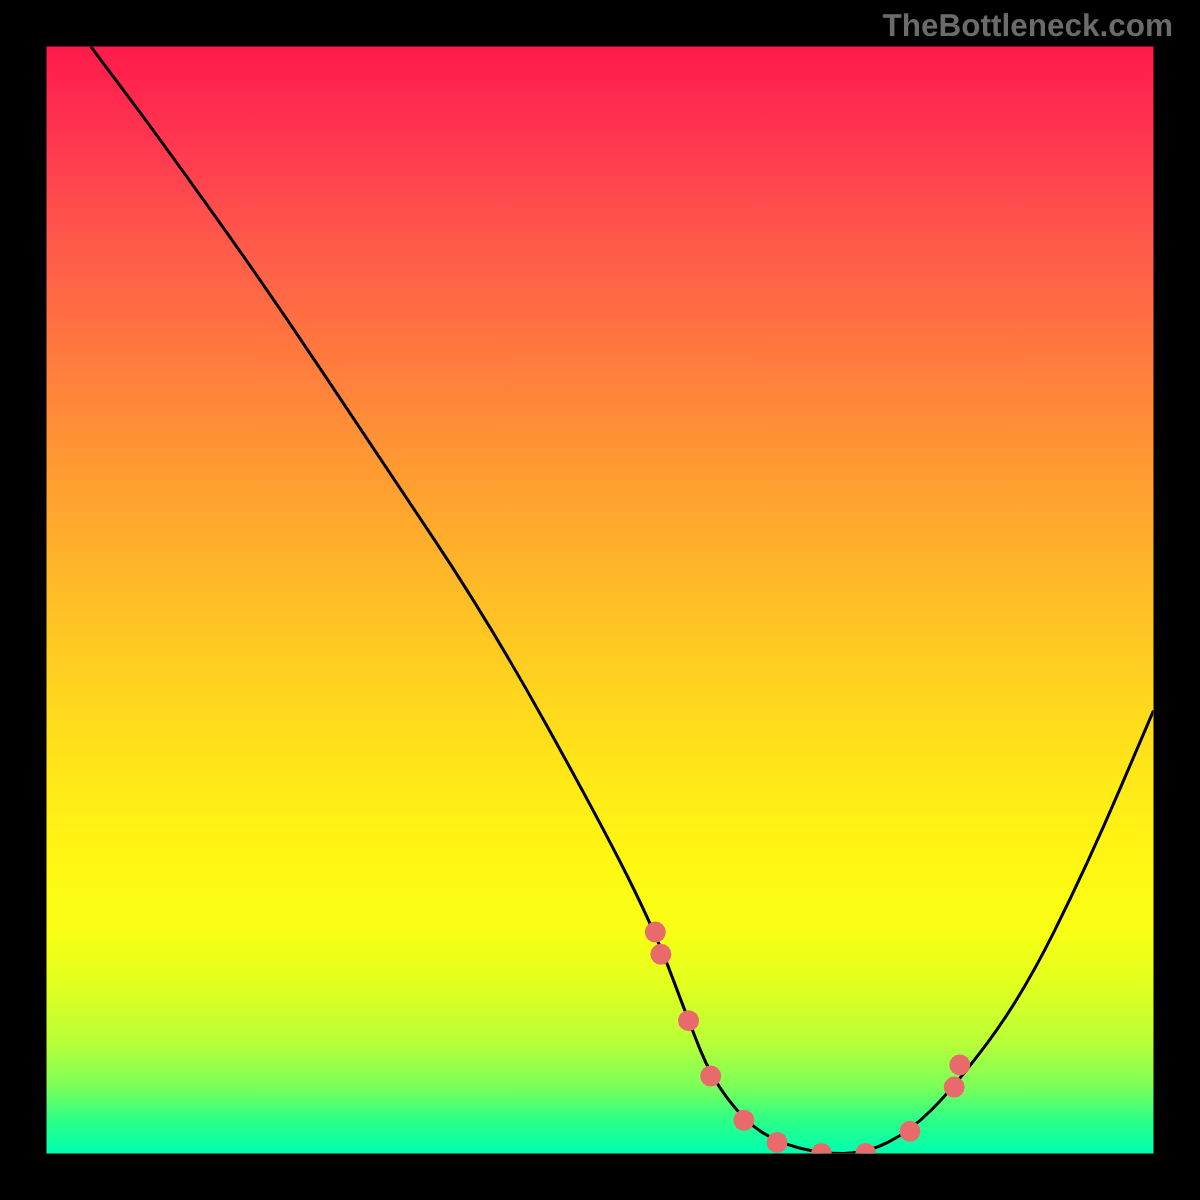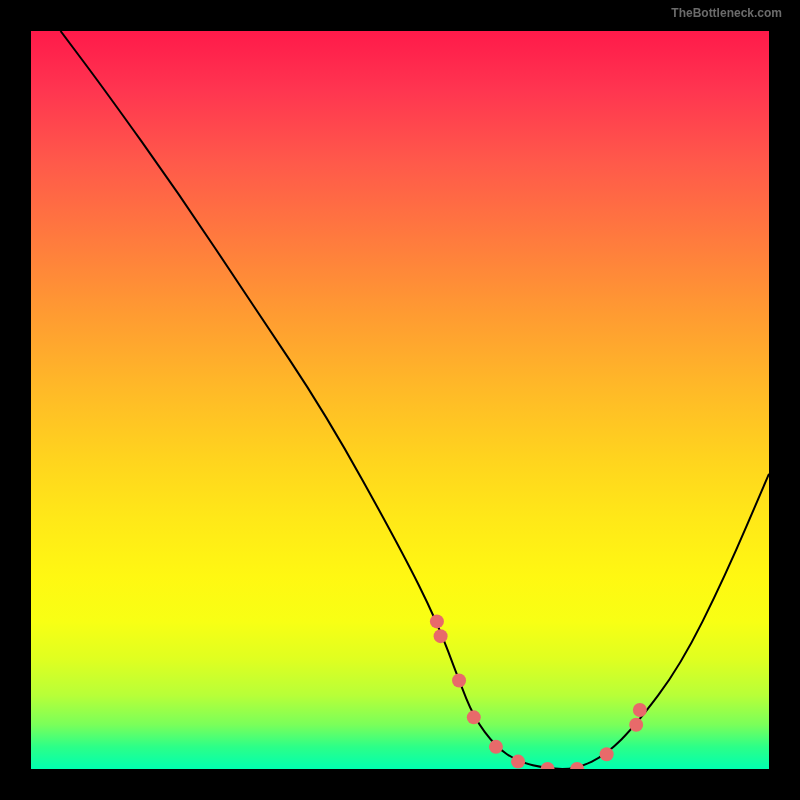--- a/index.html
+++ b/index.html
@@ -10,21 +10,21 @@
     background: #000;
     position: relative;
     overflow: hidden;
     font-family: Arial, sans-serif;
   }
   .watermark {
     position: absolute;
     top: 6px;
     right: 18px;
     color: #6b6b6b;
-    font-size: 12px;
+    font-size: 21px;
     font-weight: bold;
     z-index: 10;
   }
   .plot-area {
     position: absolute;
     left: 31px;
     top: 31px;
     width: 738px;
     height: 738px;
     background: linear-gradient(to bottom,

